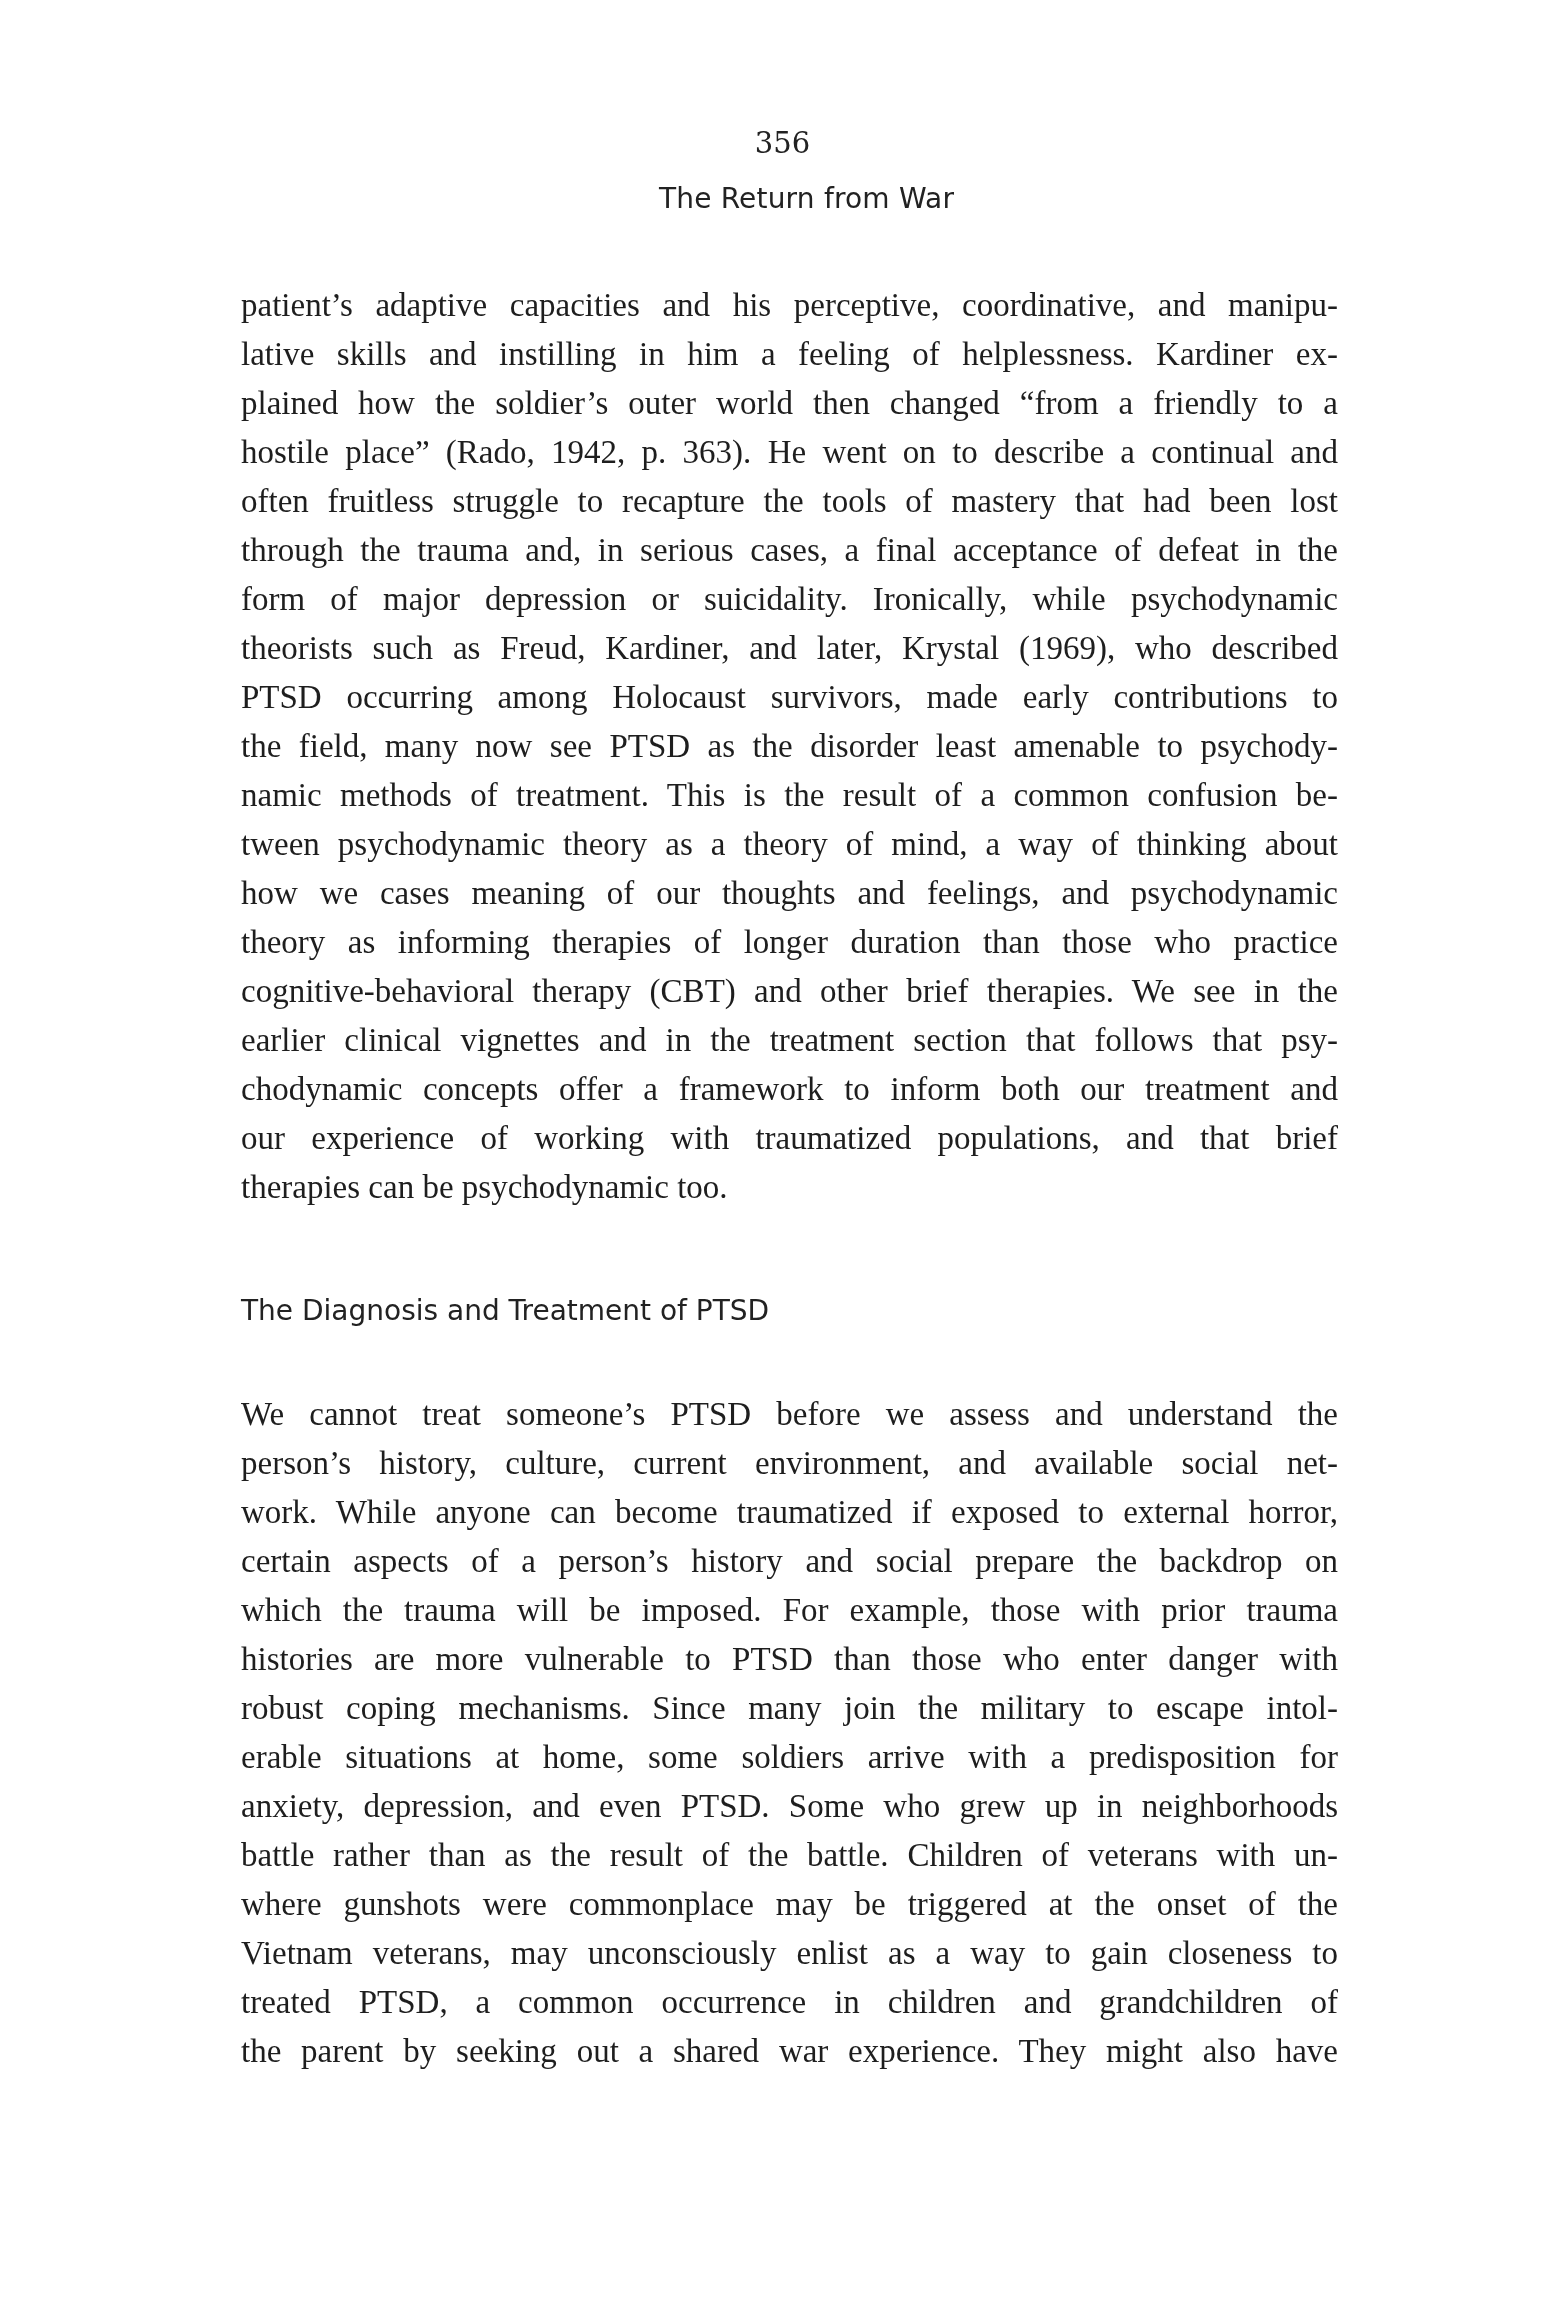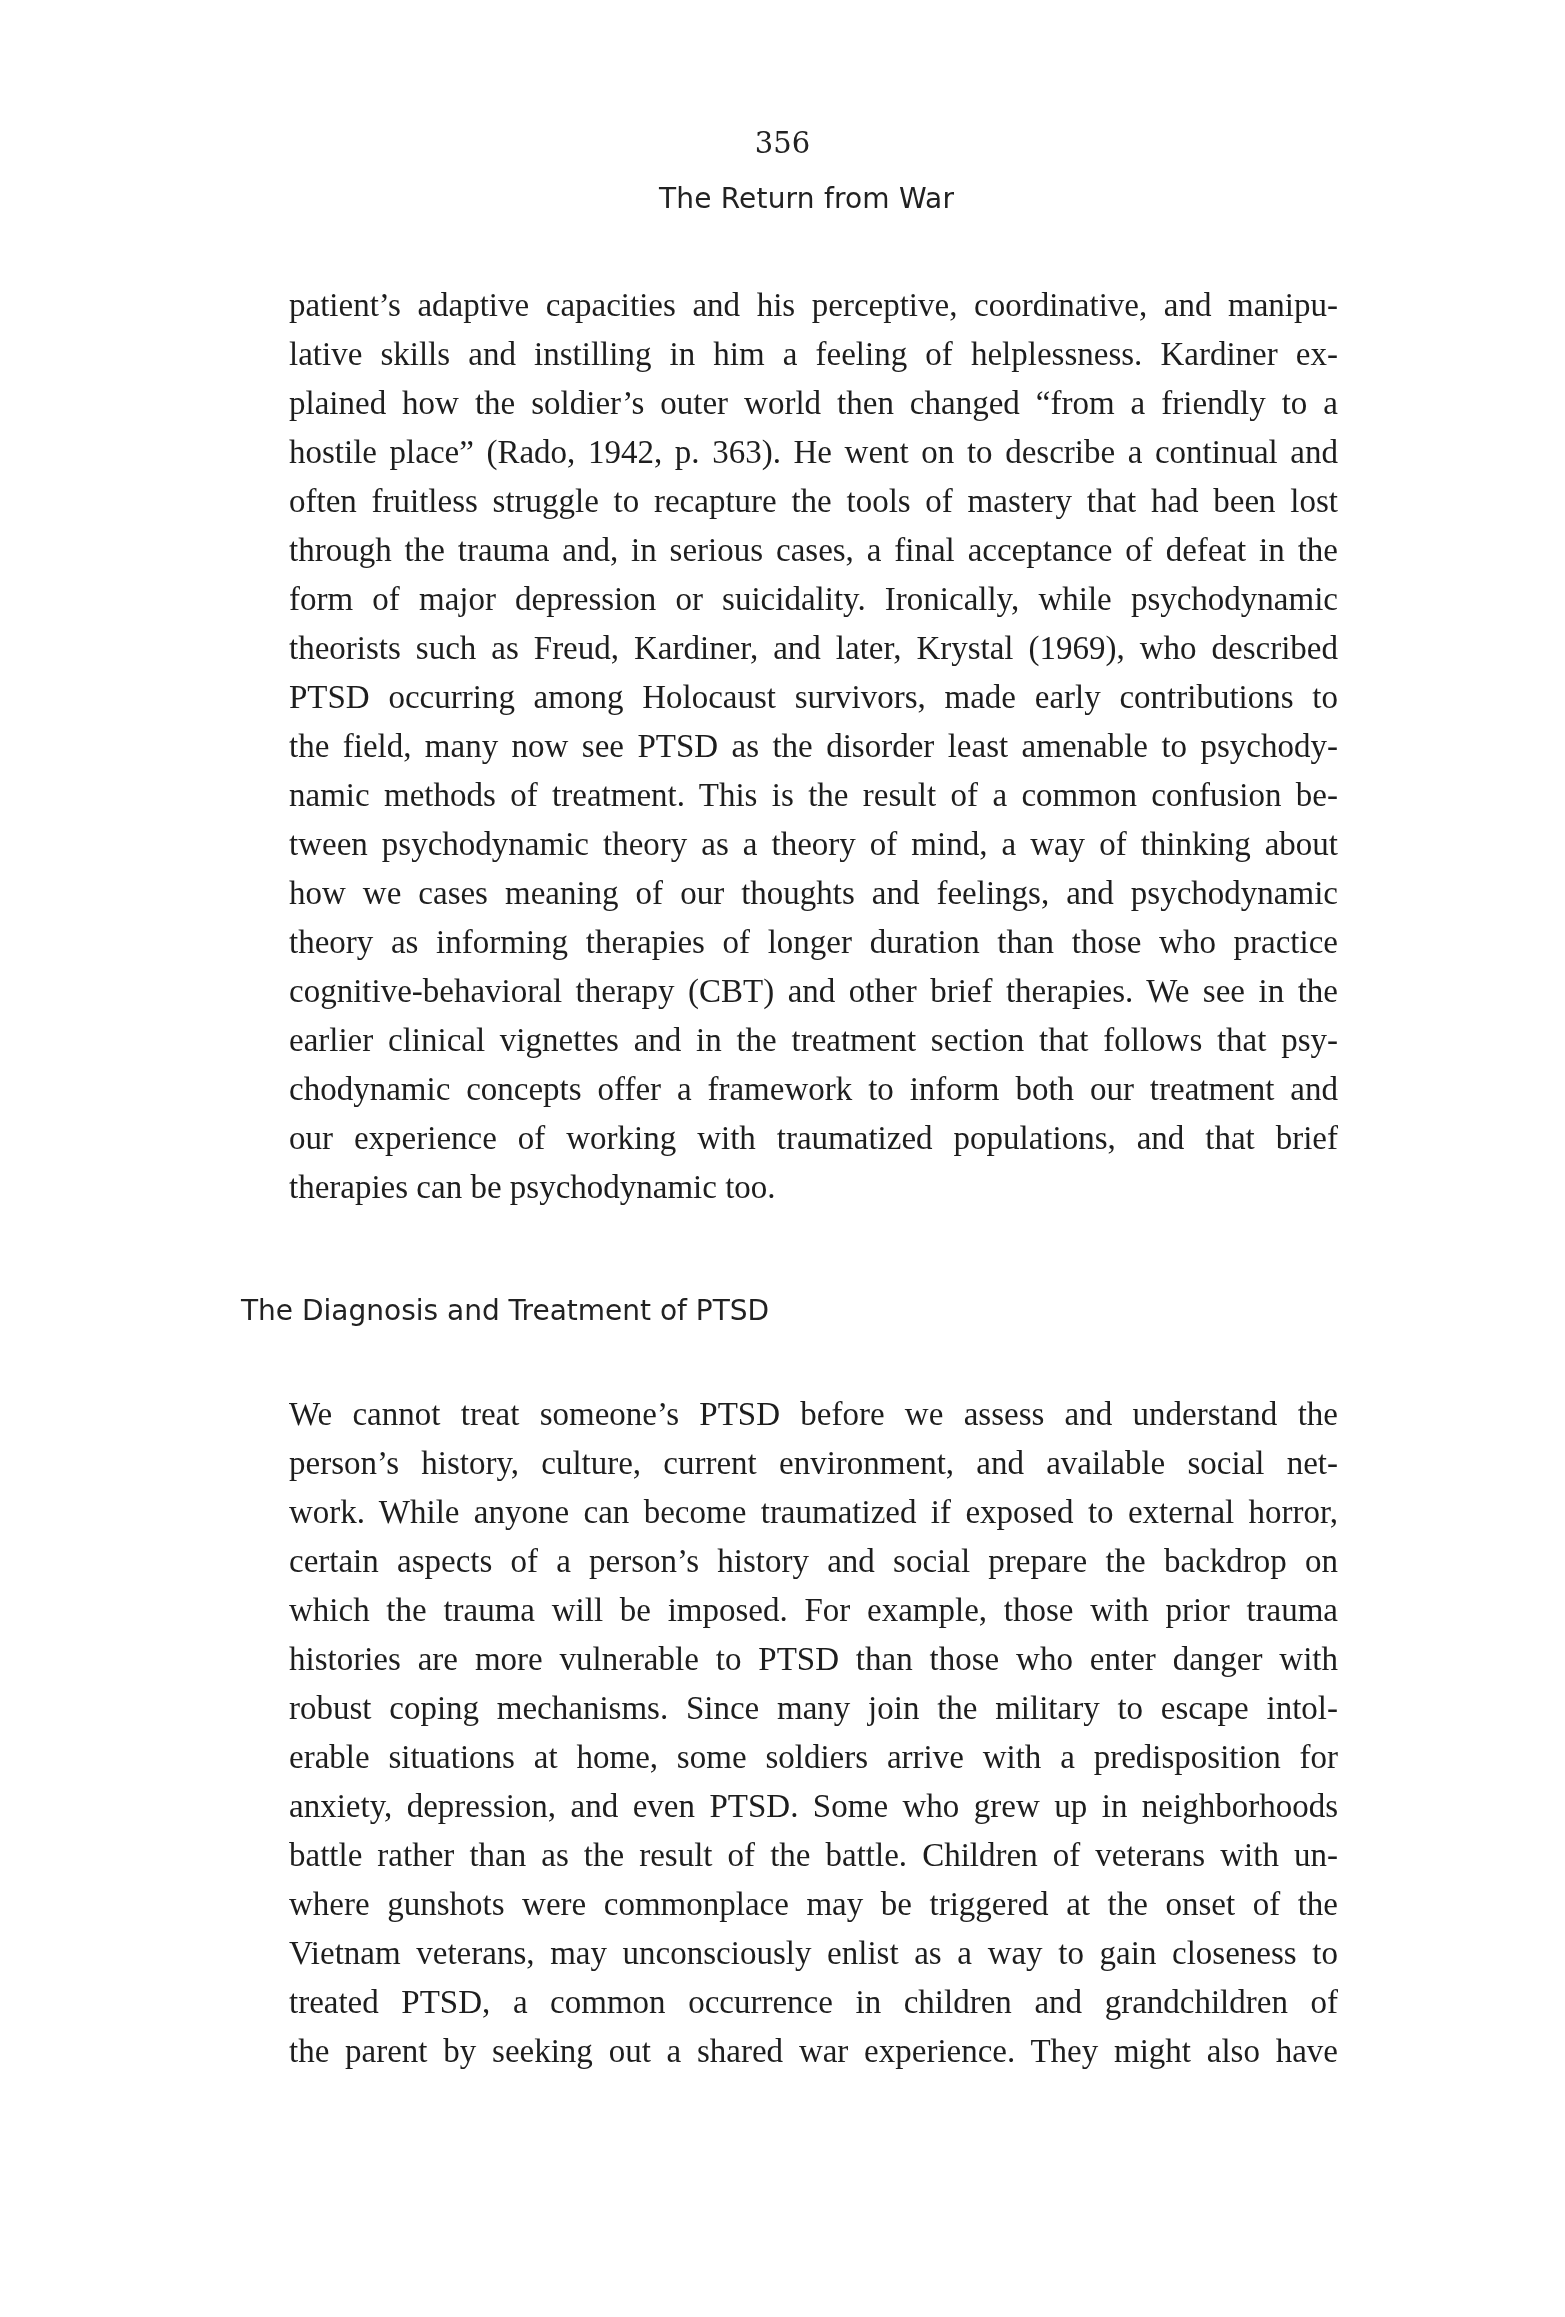--- a/index.html
+++ b/index.html
@@ -54,21 +54,20 @@
     }
     .para1 { top: 281px; }
     .para2 { top: 1390px; }
     .line {
       height: 49px;
       line-height: 49px;
       white-space: nowrap;
       text-align: justify;
       text-align-last: justify;
       overflow: visible;
-      margin-left: 48px;
     }
     .line.last {
       text-align-last: left;
     }
     .section-heading {
       position: absolute;
       top: 1291px;
       left: 241px;
       font-family: "DejaVu Sans", sans-serif;
       font-size: 28px;

